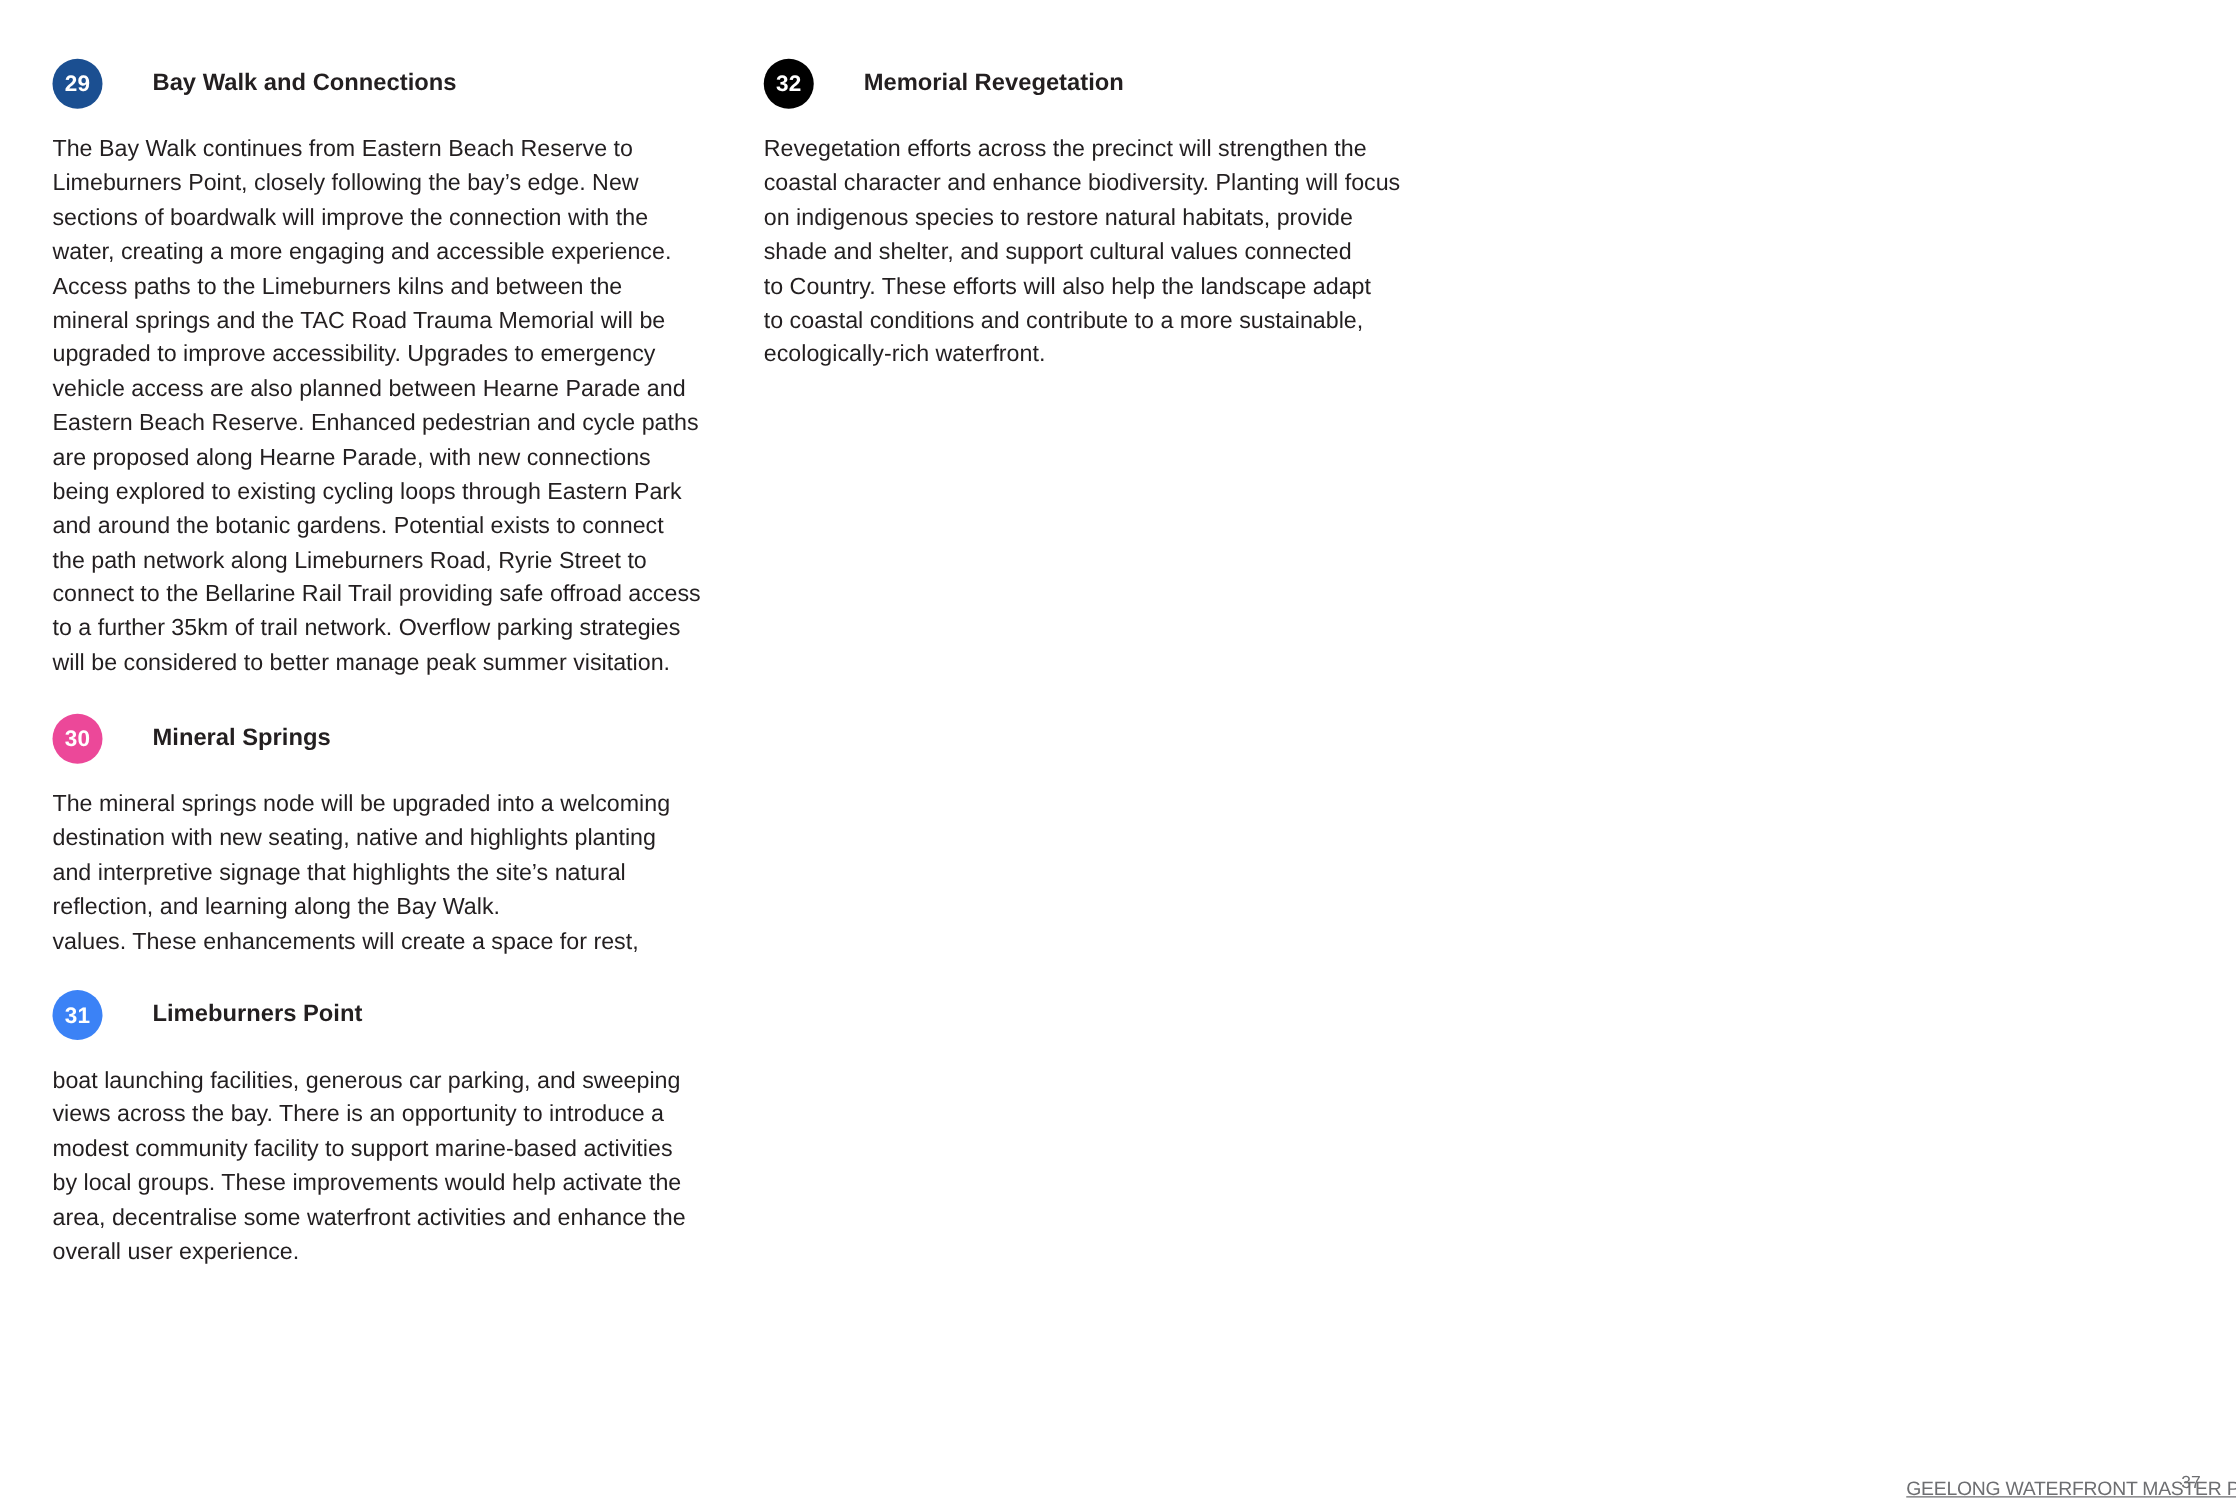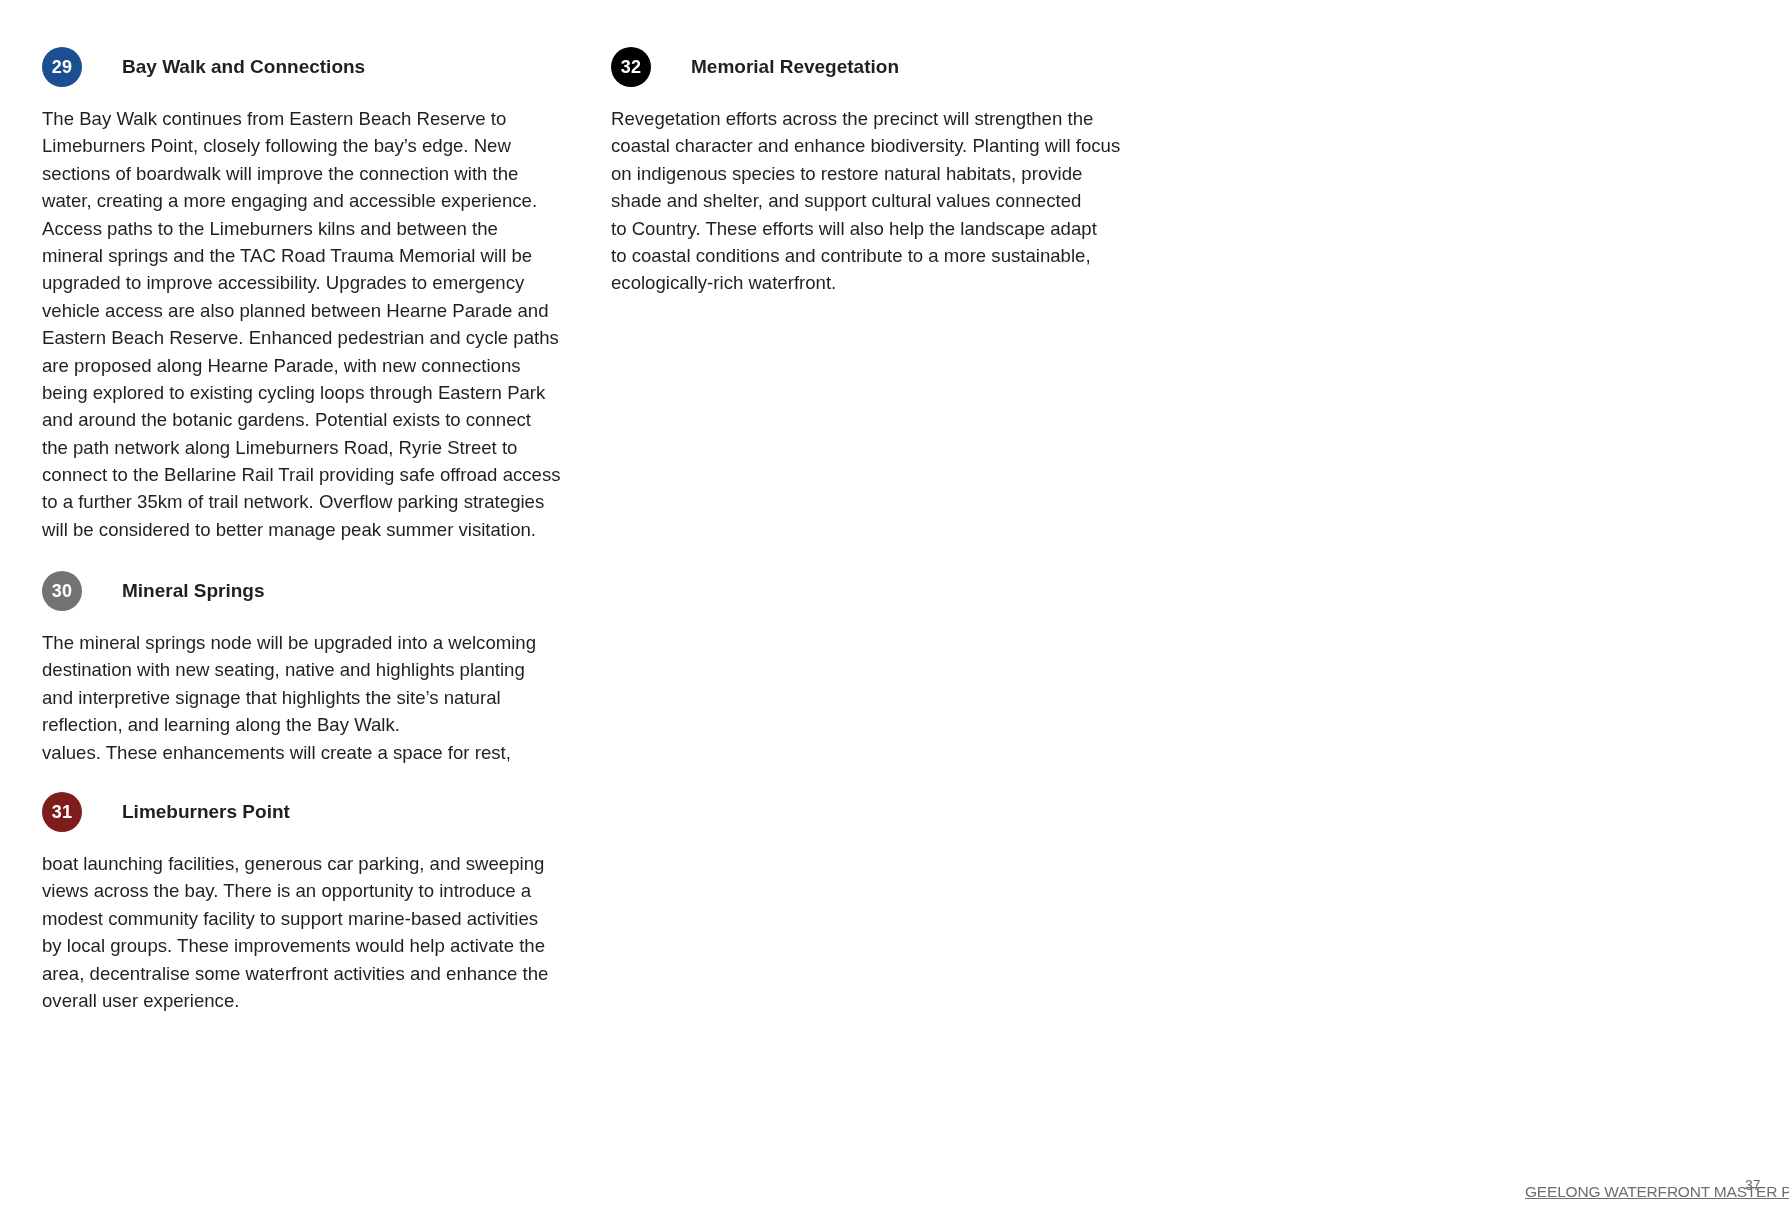--- a/index.html
+++ b/index.html
@@ -110,35 +110,35 @@
       <span class="line">and around the botanic gardens. Potential exists to connect</span>
       <span class="line">the path network along Limeburners Road, Ryrie Street to</span>
       <span class="line">connect to the Bellarine Rail Trail providing safe offroad access</span>
       <span class="line">to a further 35km of trail network. Overflow parking strategies</span>
       <span class="line">will be considered to better manage peak summer visitation.</span>
     </div>
 </div>
 
 <div class="section" id="sec-30">
   <div class="section-header">
-    <div class="badge" style="background: #737373;">30</div>
+    <div class="badge" style="background: #ec4899;">30</div>
     <div class="section-title">Mineral Springs</div>
   </div>
   <div class="section-body">
       <span class="line">The mineral springs node will be upgraded into a welcoming</span>
       <span class="line">destination with new seating, native and highlights planting</span>
       <span class="line">and interpretive signage that highlights the site’s natural</span>
       <span class="line">reflection, and learning along the Bay Walk.</span>
       <span class="line">values. These enhancements will create a space for rest,</span>
     </div>
 </div>
 
 <div class="section" id="sec-31">
   <div class="section-header">
-    <div class="badge" style="background: #7f1d1d;">31</div>
+    <div class="badge" style="background: #3b82f6;">31</div>
     <div class="section-title">Limeburners Point</div>
   </div>
   <div class="section-body">
       <span class="line">boat launching facilities, generous car parking, and sweeping</span>
       <span class="line">views across the bay. There is an opportunity to introduce a</span>
       <span class="line">modest community facility to support marine-based activities</span>
       <span class="line">by local groups. These improvements would help activate the</span>
       <span class="line">area, decentralise some waterfront activities and enhance the</span>
       <span class="line">overall user experience.</span>
     </div>

